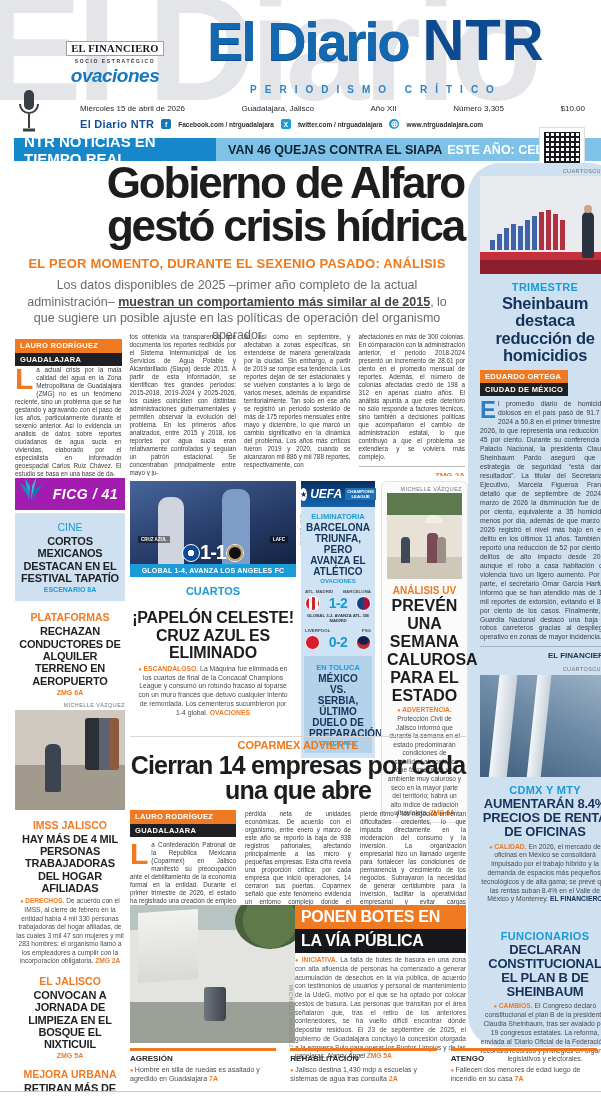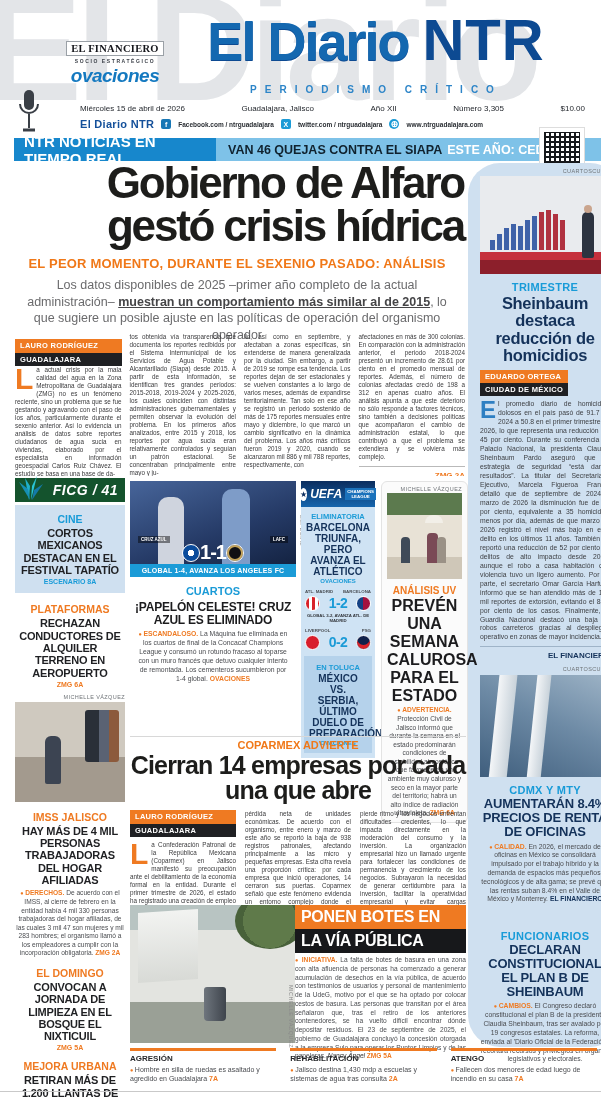--- a/index.html
+++ b/index.html
@@ -79,24 +79,24 @@
   .deck b { color:#454547;text-decoration:underline; }
 
   .article { position:absolute; left:15px; top:333px; width:450px; height:143px; overflow:hidden; }
   .cols { display:flex; gap:8px; }
   .cols .col { flex:1; font-size:6.3px; line-height:1.27; color:#3a3a3c; text-align:justify; }
   .dropcap-orange { float:left; font-size:30px; line-height:25px; font-weight:bold; color:#ef7a22; padding-right:3px; }
   .endref { margin-top:5px; border-top:1px solid #b9b9b9; padding-top:4px; text-align:right; font-size:8px; }
 
   
   .leftcol { position:absolute; left:15px; top:478px; width:110px; }
-  .ficg-bar { position:relative; height:24px; background:#14532d; color:#fff; display:flex; align-items:center; justify-content:flex-end; padding-right:7px; font-size:14px; font-weight:bold; font-style:italic; letter-spacing:0.5px; }
+  .ficg-bar { position:relative; height:32px; background:#a21caf; color:#fff; display:flex; align-items:center; justify-content:flex-end; padding-right:7px; font-size:14px; font-weight:bold; font-style:italic; letter-spacing:0.5px; }
   .agave { position:absolute; left:0px; top:-6px; }
   .cine-box { background:#cfe0f0; margin-top:3px; padding:8px 5px; text-align:center; }
-  .k-blue { font-size:10.5px; font-weight:bold; color:#189bd8; }
+  .k-blue { font-size:10.5px; font-weight:normal; color:#189bd8; }
   .k-orange { font-size:10.5px; font-weight:bold; color:#ef7a22; }
   .h-sm { margin-top:2px; font-size:11px; font-weight:bold; color:#1f2023; line-height:1.12; letter-spacing:-0.2px; }
   .r-blue { margin-top:2px; font-size:7px; font-weight:bold; color:#189bd8; }
   .r-orange { margin-top:2px; font-size:7px; font-weight:bold; color:#ef7a22; }
   .plat-box { padding:10px 2px 6px; text-align:center; }
   .left-photo { position:relative; width:100%; height:100px; background:linear-gradient(180deg,#cfc9bf 0 55%,#a39a8e 55% 100%); overflow:hidden; margin-top:2px; }
   .figure { position:absolute; left:30px; bottom:18px; width:16px; height:48px; background:#3c4452; border-radius:6px 6px 2px 2px; }
   .laundry { position:absolute; right:6px; top:8px; width:34px; height:52px; background:linear-gradient(90deg,#2a2f38 0 40%,#5a6273 40% 70%,#8c5a3c 70% 100%); border-radius:3px; }
   .left-brief { margin-top:9px; text-align:center; }
   .left-brief .tagtext { font-size:6.6px; }
@@ -110,21 +110,21 @@
   .teamtag.t1 { left:8px; bottom:34px; }
   .teamtag.t2 { right:8px; bottom:34px; }
   .scorerow { position:absolute; left:0; bottom:13px; width:100%; display:flex; align-items:center; justify-content:center; }
   .logo { width:18px; height:18px; border-radius:50%; border:1px solid #fff; flex:none; }
   .logo.ca { background:radial-gradient(circle at 50% 50%,#fff 0 30%,#0a4b9b 30% 100%); }
   .logo.lafc { background:#101014; box-shadow:inset 0 0 0 2px #c3a35a; }
   .bigscore { font-size:20px; font-weight:bold; color:#fff; letter-spacing:-1px; }
   .cruz-bar { position:absolute; left:0; bottom:0; width:100%; height:13px; background:#1b9bd7; color:#fff; font-size:7px; font-weight:bold; display:flex; align-items:center; justify-content:center; letter-spacing:0.2px; }
   .vcredit { position:absolute; right:-9px; top:34px; writing-mode:vertical-rl; font-size:5.5px; color:#8a8a8a; letter-spacing:0.5px; }
   .cruz-kicker { margin-top:8px; text-align:center; font-size:11px; font-weight:bold; color:#1b9bd7; }
-  .cruz-head { margin-top:4px; text-align:center; font-size:12px; font-weight:bold; color:#1c1c1e; line-height:1.1; letter-spacing:-0.2px; }
+  .cruz-head { margin-top:12px; text-align:center; font-size:16px; font-weight:bold; color:#1c1c1e; line-height:1.1; letter-spacing:-0.2px; }
   .cruz-tag { margin-top:3px; text-align:center; font-size:6.8px; line-height:1.3; color:#4a4c50; padding:0 6px; }
 
   
   .uefa { position:absolute; left:301px; top:481px; width:74px; background:#cfe3f4; padding-bottom:5px; }
   .uefa-head { height:26px; background:linear-gradient(180deg,#0b2d5e,#1565ad); display:flex; align-items:center; justify-content:center; gap:3px; }
   .starball { width:13px; height:13px; border-radius:50%; background:#fff; color:#0b2d5e; font-size:8px; display:flex; align-items:center; justify-content:center; }
   .uefa-word { font-size:12px; font-weight:bold; color:#fff; font-style:italic; }
   .cl-block { font-size:4.4px; font-weight:bold; color:#fff; background:#1b72bb; padding:1px 2px; line-height:1.15; text-align:center; }
   .uefa-kicker { margin-top:5px; text-align:center; font-size:7.5px; font-weight:bold; color:#1b9bd7; }
   .uefa-headline { margin-top:1px; text-align:center; font-size:10px; font-weight:bold; color:#14325a; line-height:1.1; padding:0 2px; }
@@ -339,21 +339,21 @@
 
     <div class="left-brief">
       <div class="k-orange">IMSS JALISCO</div>
       <div class="h-sm">HAY MÁS DE 4 MIL PERSONAS TRABAJADORAS DEL HOGAR AFILIADAS</div>
       <div class="tagtext">
         <span class="tag-label">DERECHOS.</span><span> De acuerdo con el IMSS, al cierre de febrero en la entidad había 4 mil 330 personas trabajadoras del hogar afiliadas, de las cuales 3 mil 47 son mujeres y mil 283 hombres; el organismo llamó a los empleadores a cumplir con la incorporación obligatoria. </span><span class="pref">ZMG 2A</span>
       </div>
     </div>
 
     <div class="left-brief">
-      <div class="k-orange">EL DOMINGO</div>
+      <div class="k-orange">EL JALISCO</div>
       <div class="h-sm">CONVOCAN A JORNADA DE LIMPIEZA EN EL BOSQUE EL NIXTICUIL</div>
       <div class="r-orange">ZMG 5A</div>
     </div>
 
     <div class="left-brief">
       <div class="k-orange">MEJORA URBANA</div>
       <div class="h-sm">RETIRAN MÁS DE 1,200 LLANTAS DE LAS CALLES DE GUADALAJARA</div>
 
     </div>
 

